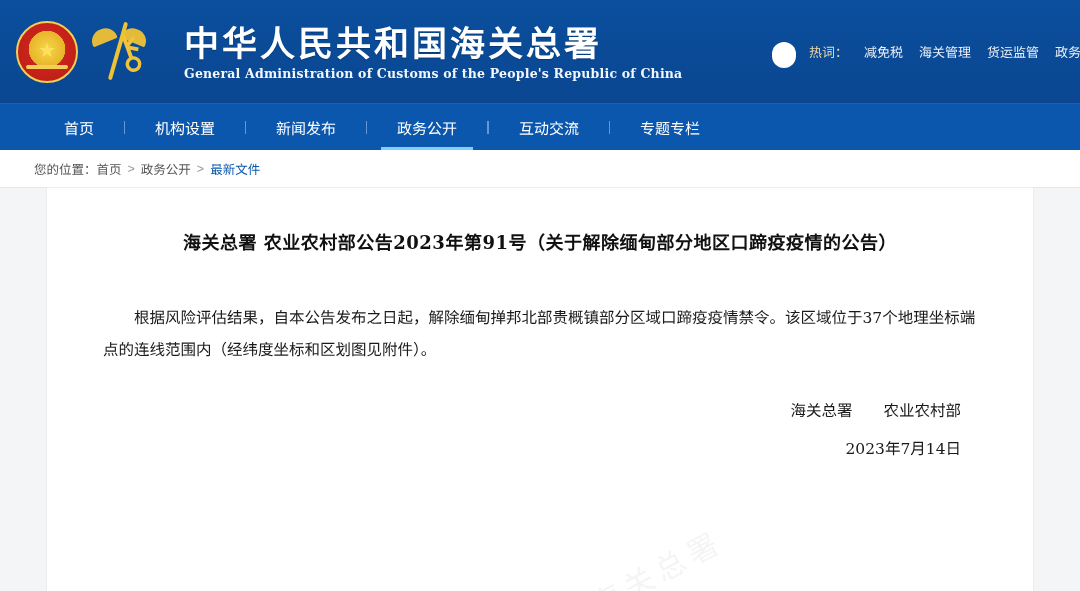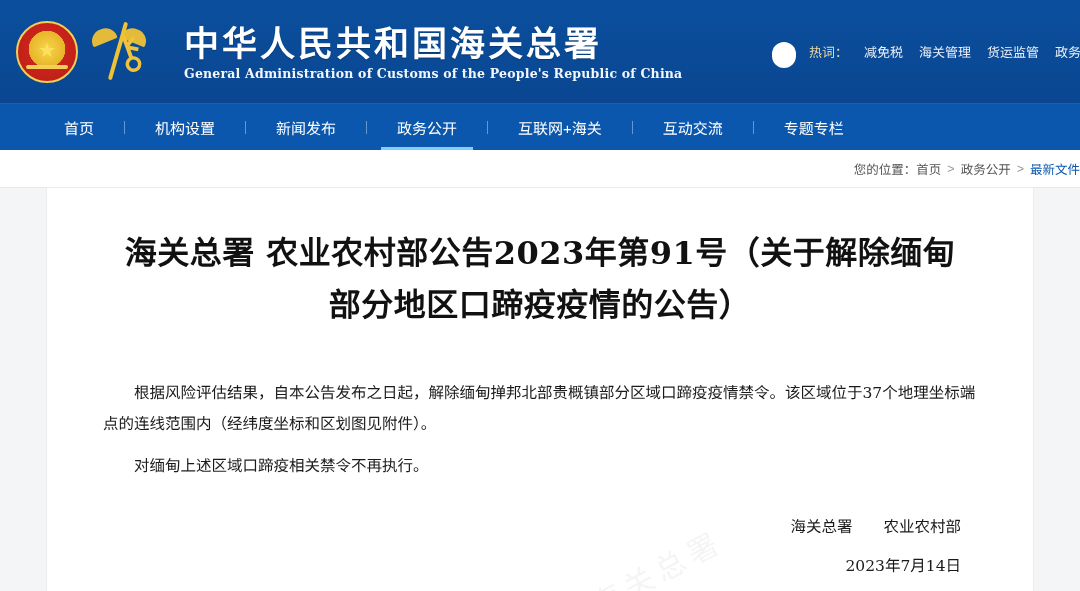--- a/index.html
+++ b/index.html
@@ -188,21 +188,20 @@
   
   .breadcrumb {
     height: 38px;
     display: flex;
     align-items: center;
     padding-left: 34px;
     font-size: 12.5px;
     color: #555;
     background: #ffffff;
     border-bottom: 1px solid #e9e9e9;
-    justify-content: flex-end;
   }
   .breadcrumb .sep { margin: 0 6px; color: #9a9a9a; }
   .breadcrumb a { color: #555; text-decoration: none; }
   .breadcrumb .current { color: #0a57ad; }
 
   
   .page {
     background: #f3f5f7;
     height: 403px;
     padding: 0;
@@ -225,21 +224,21 @@
     font-size: 30px;
     color: rgba(0,0,0,0.045);
     letter-spacing: 6px;
     white-space: nowrap;
     pointer-events: none;
     font-family: "DejaVu Serif", serif;
   }
 
   .doc-title {
     font-family: "DejaVu Serif", "Liberation Serif", serif;
-    font-size: 32px;
+    font-size: 18px;
     font-weight: 700;
     color: #111;
     text-align: center;
     line-height: 1.62;
     letter-spacing: .5px;
     padding: 0 6px;
   }
 
   .doc-body {
     margin-top: 46px;
@@ -309,21 +308,20 @@
 
 <div class="nav">
   <div class="nav-item">首页</div>
   <div class="nav-sep"></div>
   <div class="nav-item">机构设置</div>
   <div class="nav-sep"></div>
   <div class="nav-item">新闻发布</div>
   <div class="nav-sep"></div>
   <div class="nav-item active">政务公开</div>
   <div class="nav-sep"></div>
-  <div class="nav-item">互联网+海关</div>
   <div class="nav-sep"></div>
   <div class="nav-item">互动交流</div>
   <div class="nav-sep"></div>
   <div class="nav-item">专题专栏</div>
 </div>
 
 <div class="breadcrumb">
   <span>您的位置：</span>
   <a href="#">首页</a>
   <span class="sep">&gt;</span>
@@ -334,21 +332,20 @@
 
 <div class="page">
   <div class="paper">
 
     <div class="watermark">中华人民共和国海关总署</div>
 
     <div class="doc-title">海关总署 农业农村部公告2023年第91号（关于解除缅甸部分地区口蹄疫疫情的公告）</div>
 
     <div class="doc-body">
       <p>根据风险评估结果，自本公告发布之日起，解除缅甸掸邦北部贵概镇部分区域口蹄疫疫情禁令。该区域位于37个地理坐标端点的连线范围内（经纬度坐标和区划图见附件）。</p>
-      <p>对缅甸上述区域口蹄疫相关禁令不再执行。</p>
 
 
       <div class="signature">
         <span class="orgs">
           <span>海关总署</span>
           <span>农业农村部</span>
         </span>
         <span class="date">2023年7月14日</span>
       </div>
     </div>

